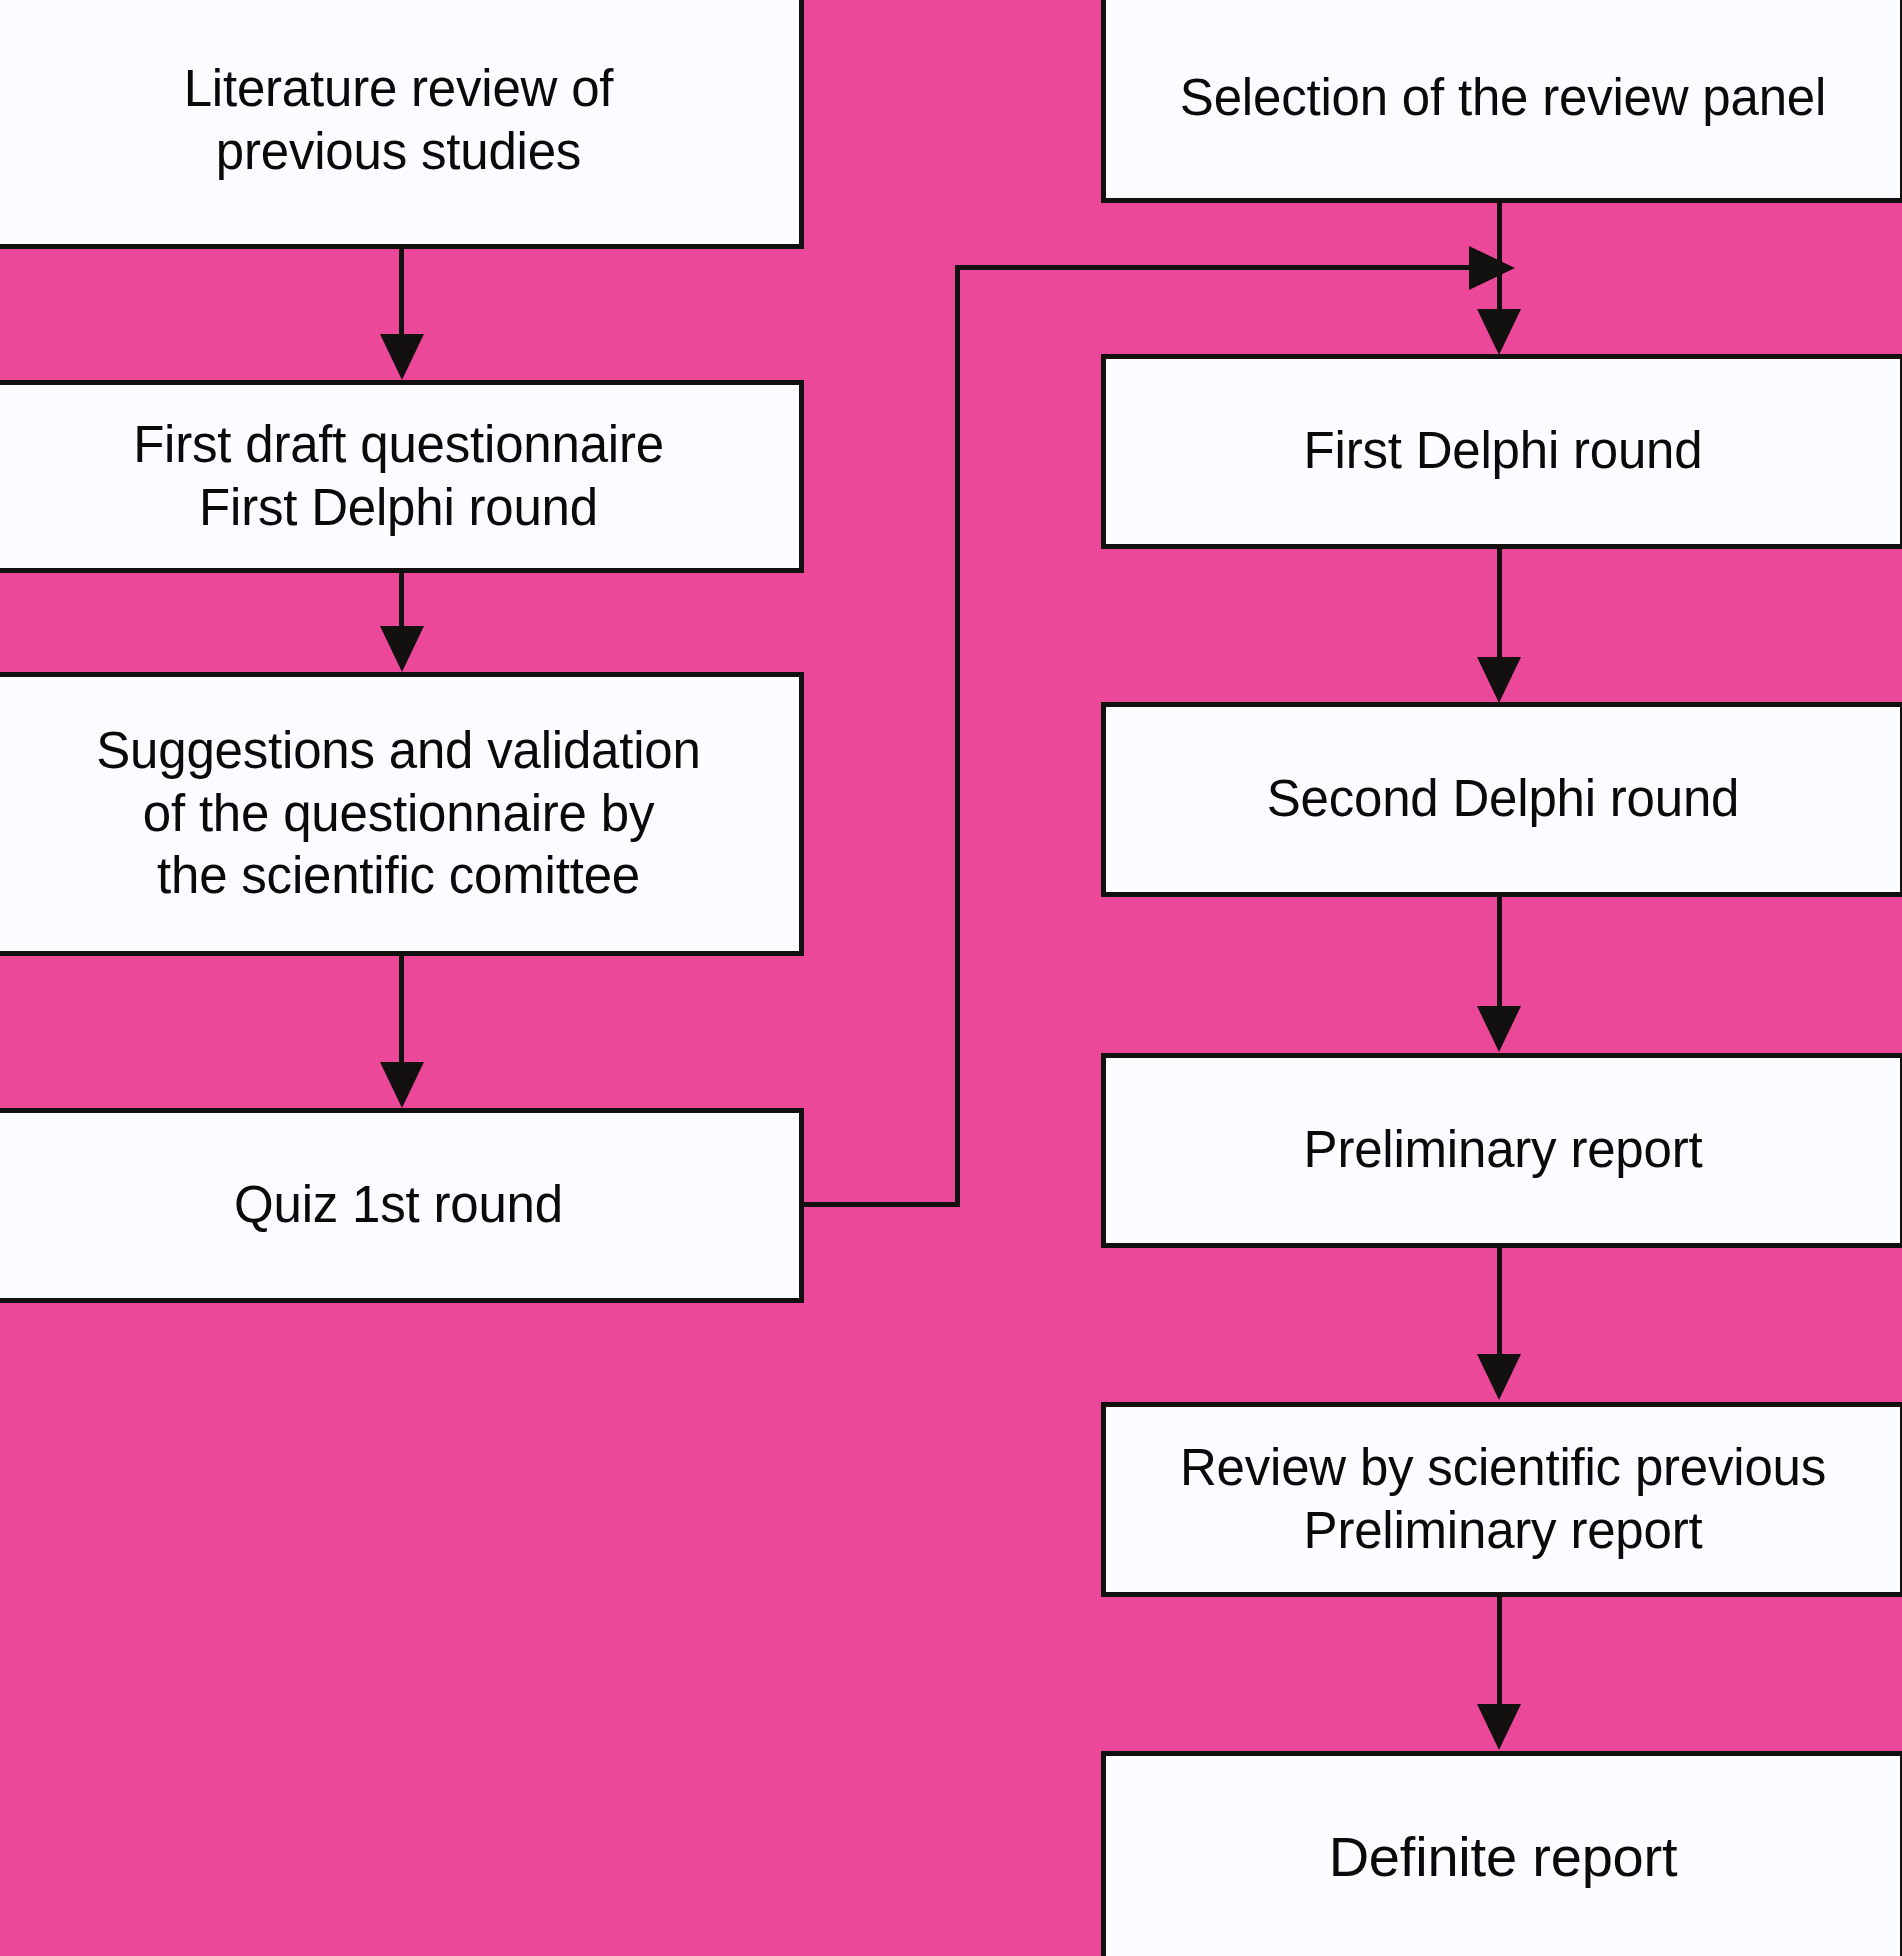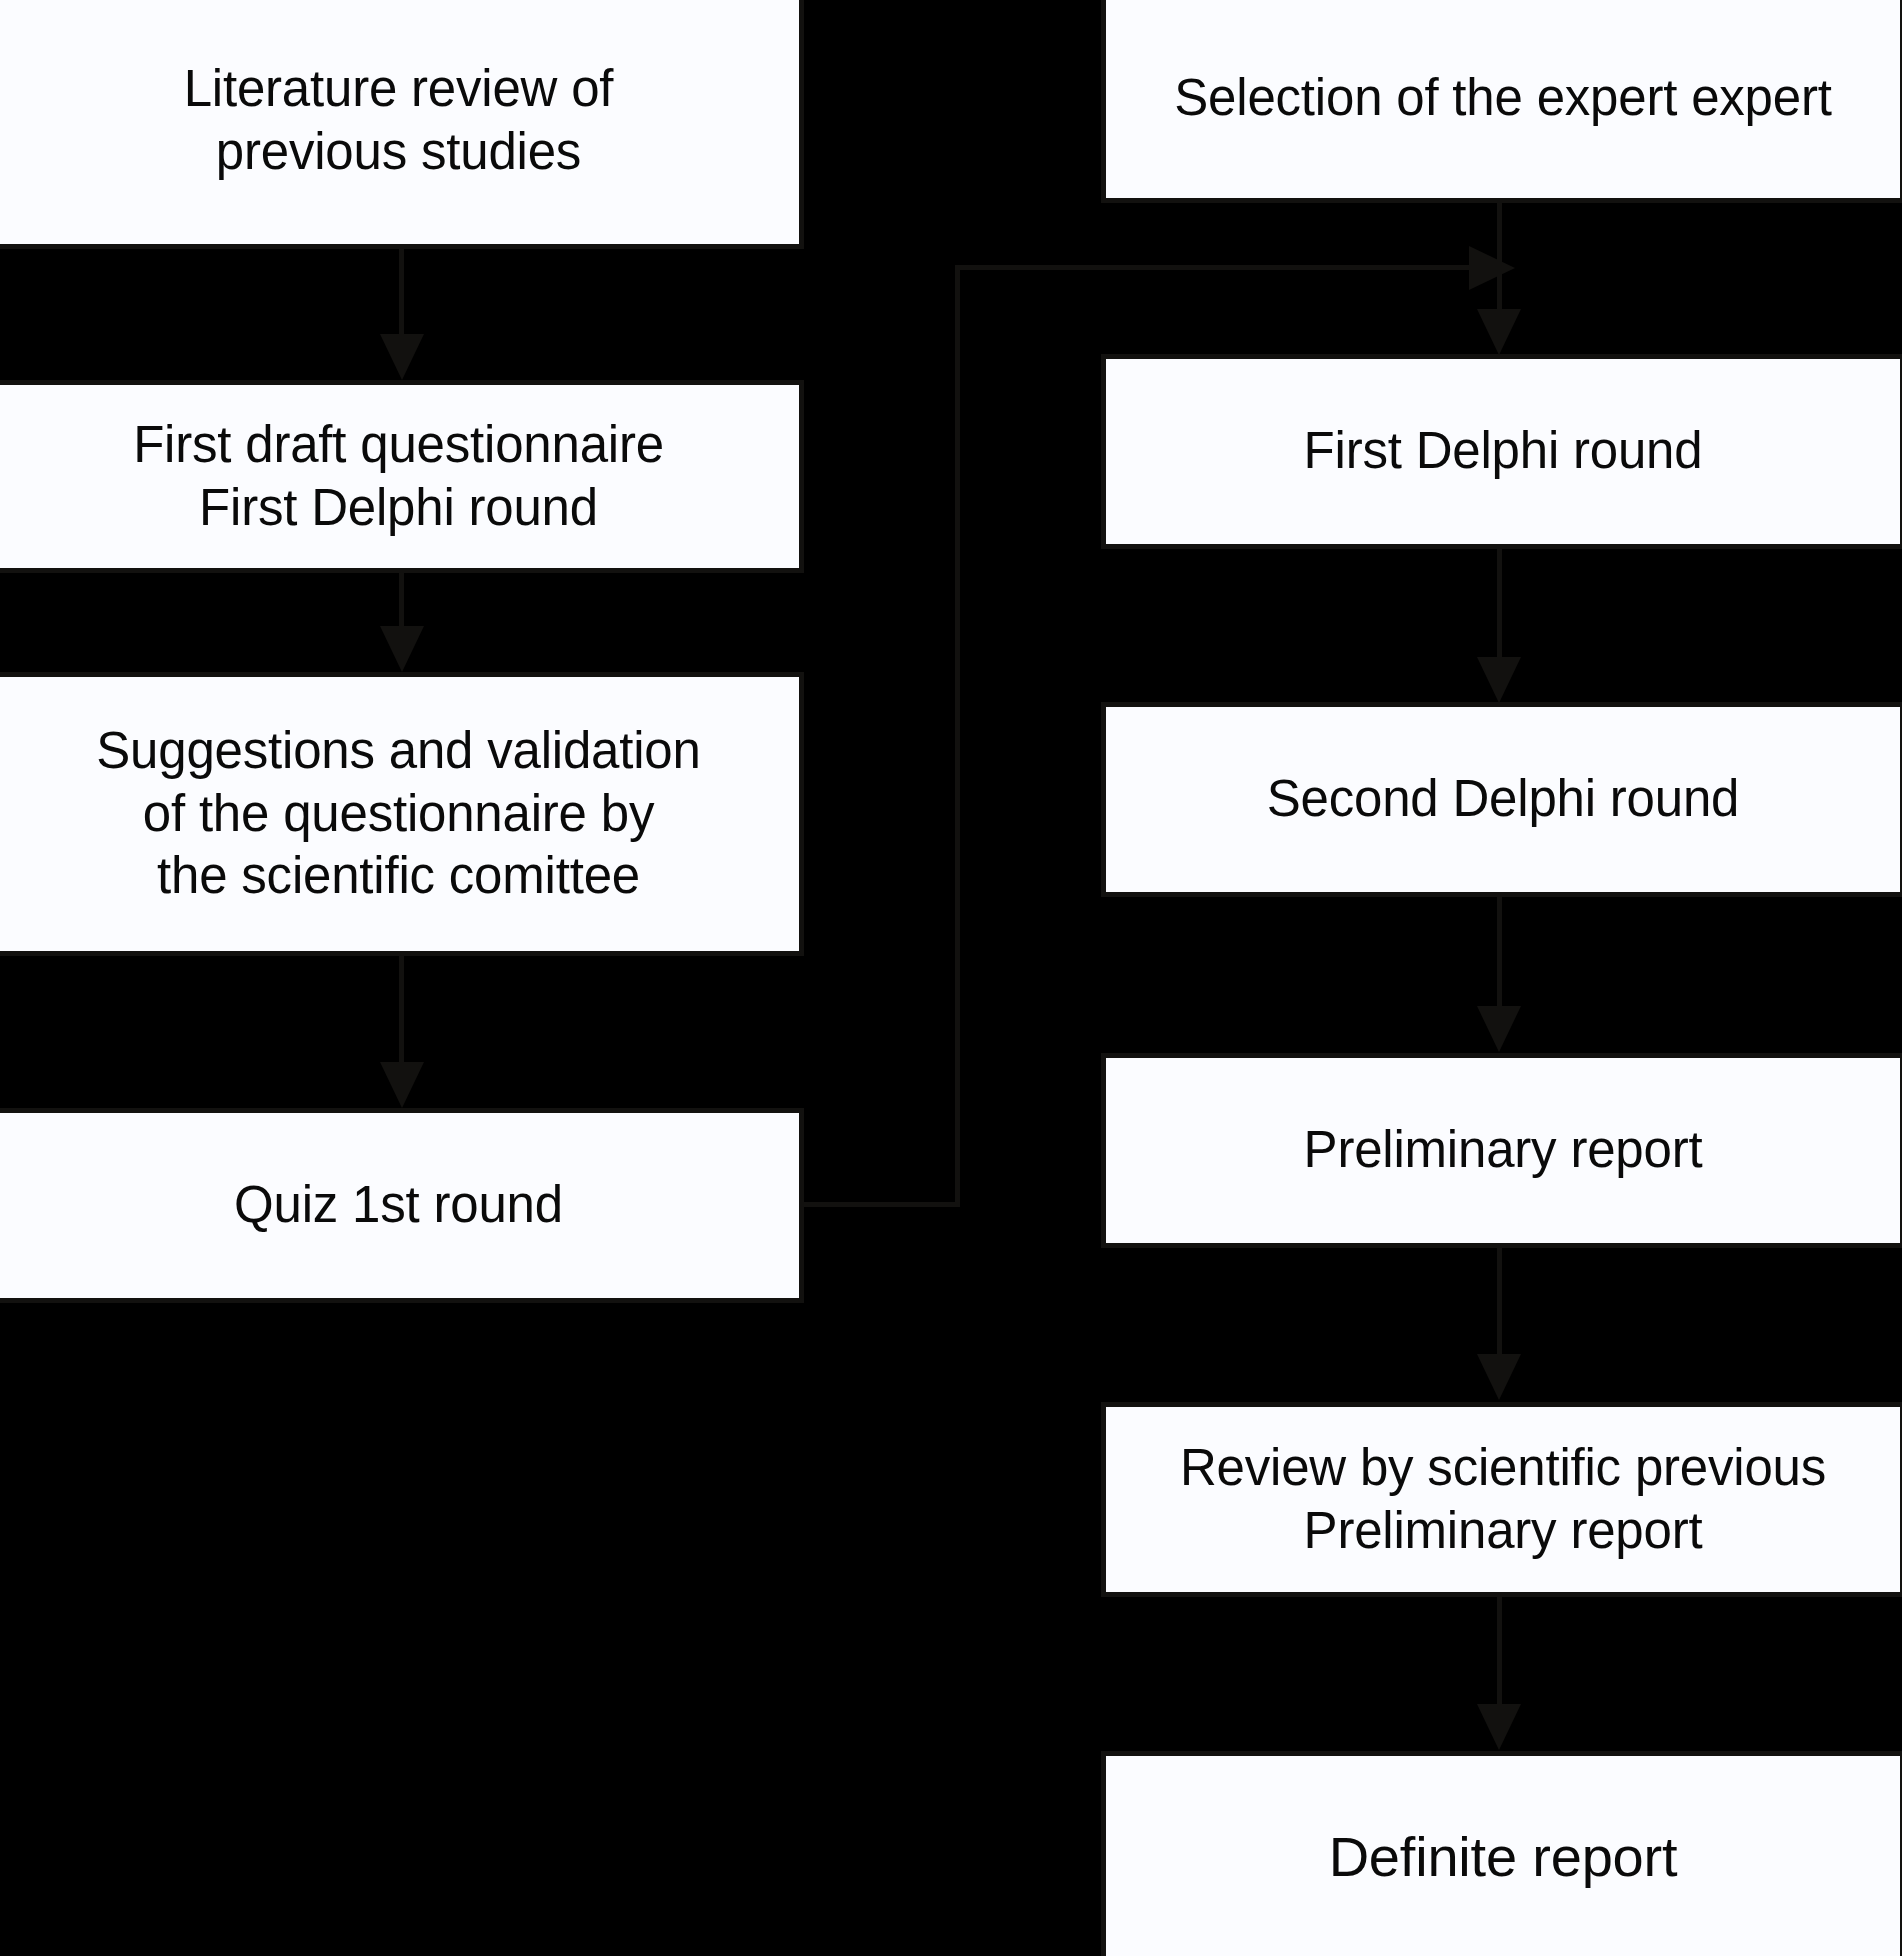--- a/index.html
+++ b/index.html
@@ -5,21 +5,21 @@
 <style>
   html, body {
     margin: 0;
     padding: 0;
     background: #a9ffdb;
   }
   #canvas {
     position: relative;
     width: 1902px;
     height: 1957px;
-    background: #000000;
+    background: #ec4899;
     font-family: "Liberation Sans", sans-serif;
     overflow: hidden;
   }
   .node {
     position: absolute;
     box-sizing: border-box;
     background: #fbfcff;
     border: 5.3px solid #12110f;
     display: flex;
     align-items: center;
@@ -124,21 +124,21 @@
     <span class="label">Suggestions and validation
 of the questionnaire by
 the scientific comittee</span>
   </div>
 
   <div class="node" id="n-quiz">
     <span class="label">Quiz 1st round</span>
   </div>
 
   <div class="node" id="n-selection">
-    <span class="label">Selection of the expert expert</span>
+    <span class="label">Selection of the review panel</span>
   </div>
 
   <div class="node" id="n-firstdelphi">
     <span class="label">First Delphi round</span>
   </div>
 
   <div class="node" id="n-seconddelphi">
     <span class="label">Second Delphi round</span>
   </div>
 

